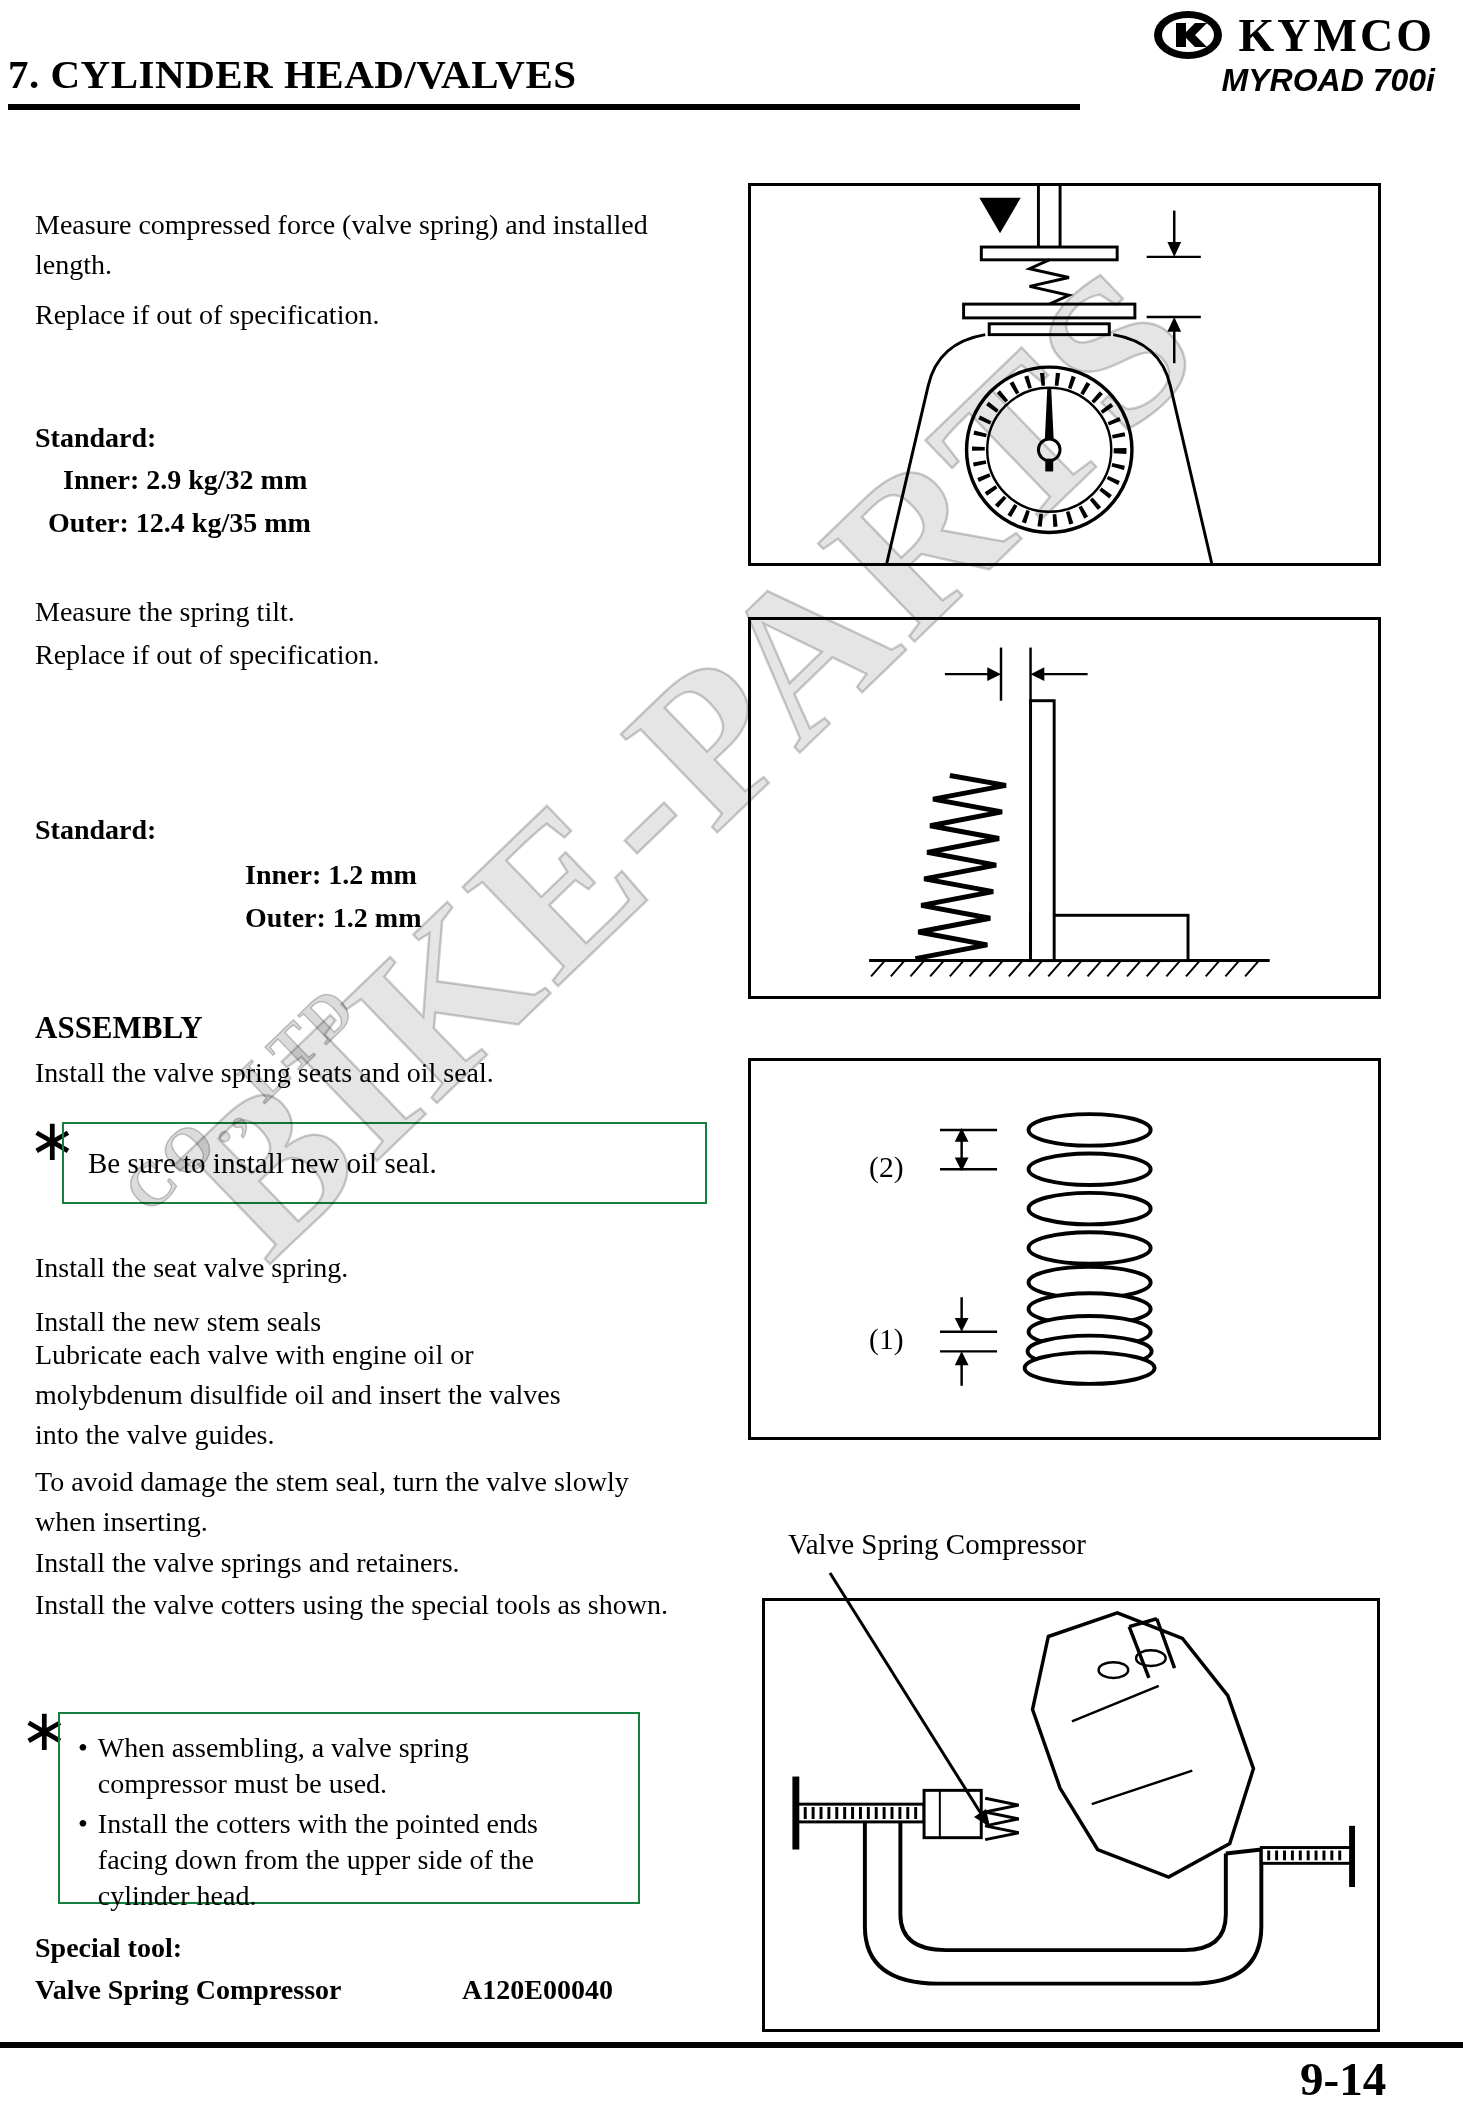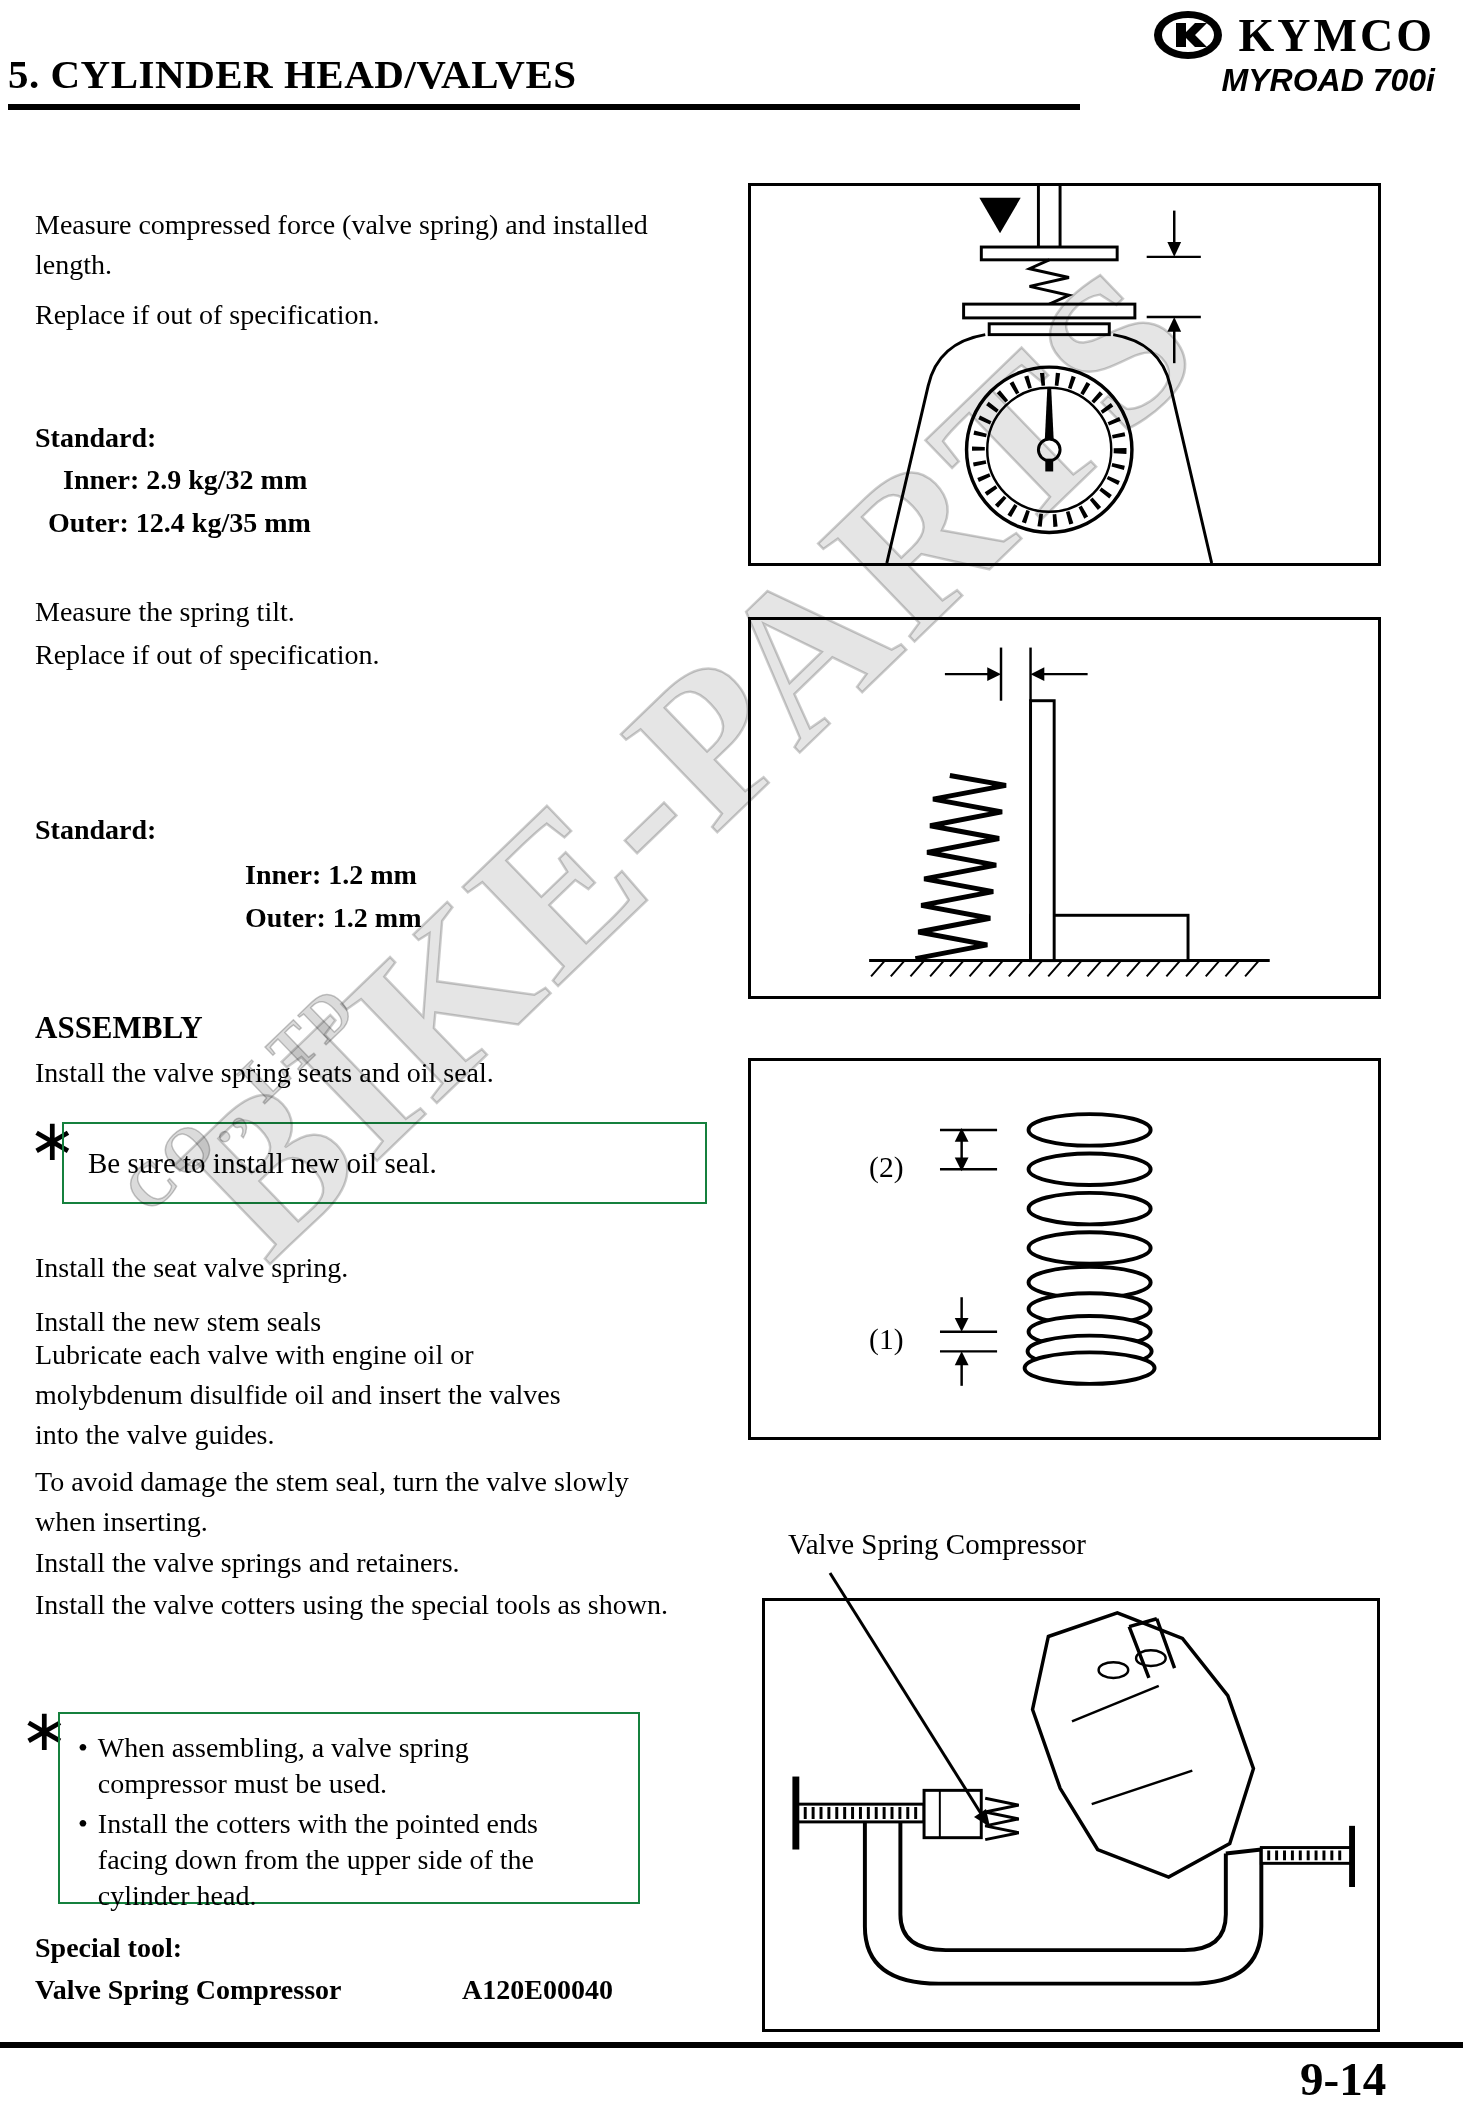--- a/index.html
+++ b/index.html
@@ -65,21 +65,21 @@
 <div class="brand-row">
   <svg width="74" height="54" viewBox="0 0 74 54">
     <ellipse cx="37" cy="27" rx="34" ry="24" fill="#000"></ellipse>
     <ellipse cx="37" cy="27" rx="26" ry="17" fill="#fff"></ellipse>
     <path d="M25,15 h10 v9 l9,-9 h12 l-12,12 12,12 h-12 l-9,-9 v9 h-10 z" fill="#000"></path>
   </svg>
   <span class="brand-text">KYMCO</span>
 </div>
 <div class="model-text">MYROAD 700i</div>
 
-<h1 class="section-title">5. CYLINDER HEAD/VALVES</h1>
+<h1 class="section-title">7. CYLINDER HEAD/VALVES</h1>
 <div class="title-rule"></div>
 
 <div class="watermark1">BIKE-PARTS</div>
 <div class="watermark2">CO., LTD</div>
 
 <div class="para" style="top:205px; width:620px;">Measure compressed force (valve spring) and installed length.</div>
 <div class="para" style="top:295px; width:660px;">Replace if out of specification.</div>
 
 <div class="para bold" style="top:418px;">Standard:</div>
 <div class="para bold" style="top:460px; left:63px;">Inner: 2.9 kg/32 mm</div>

